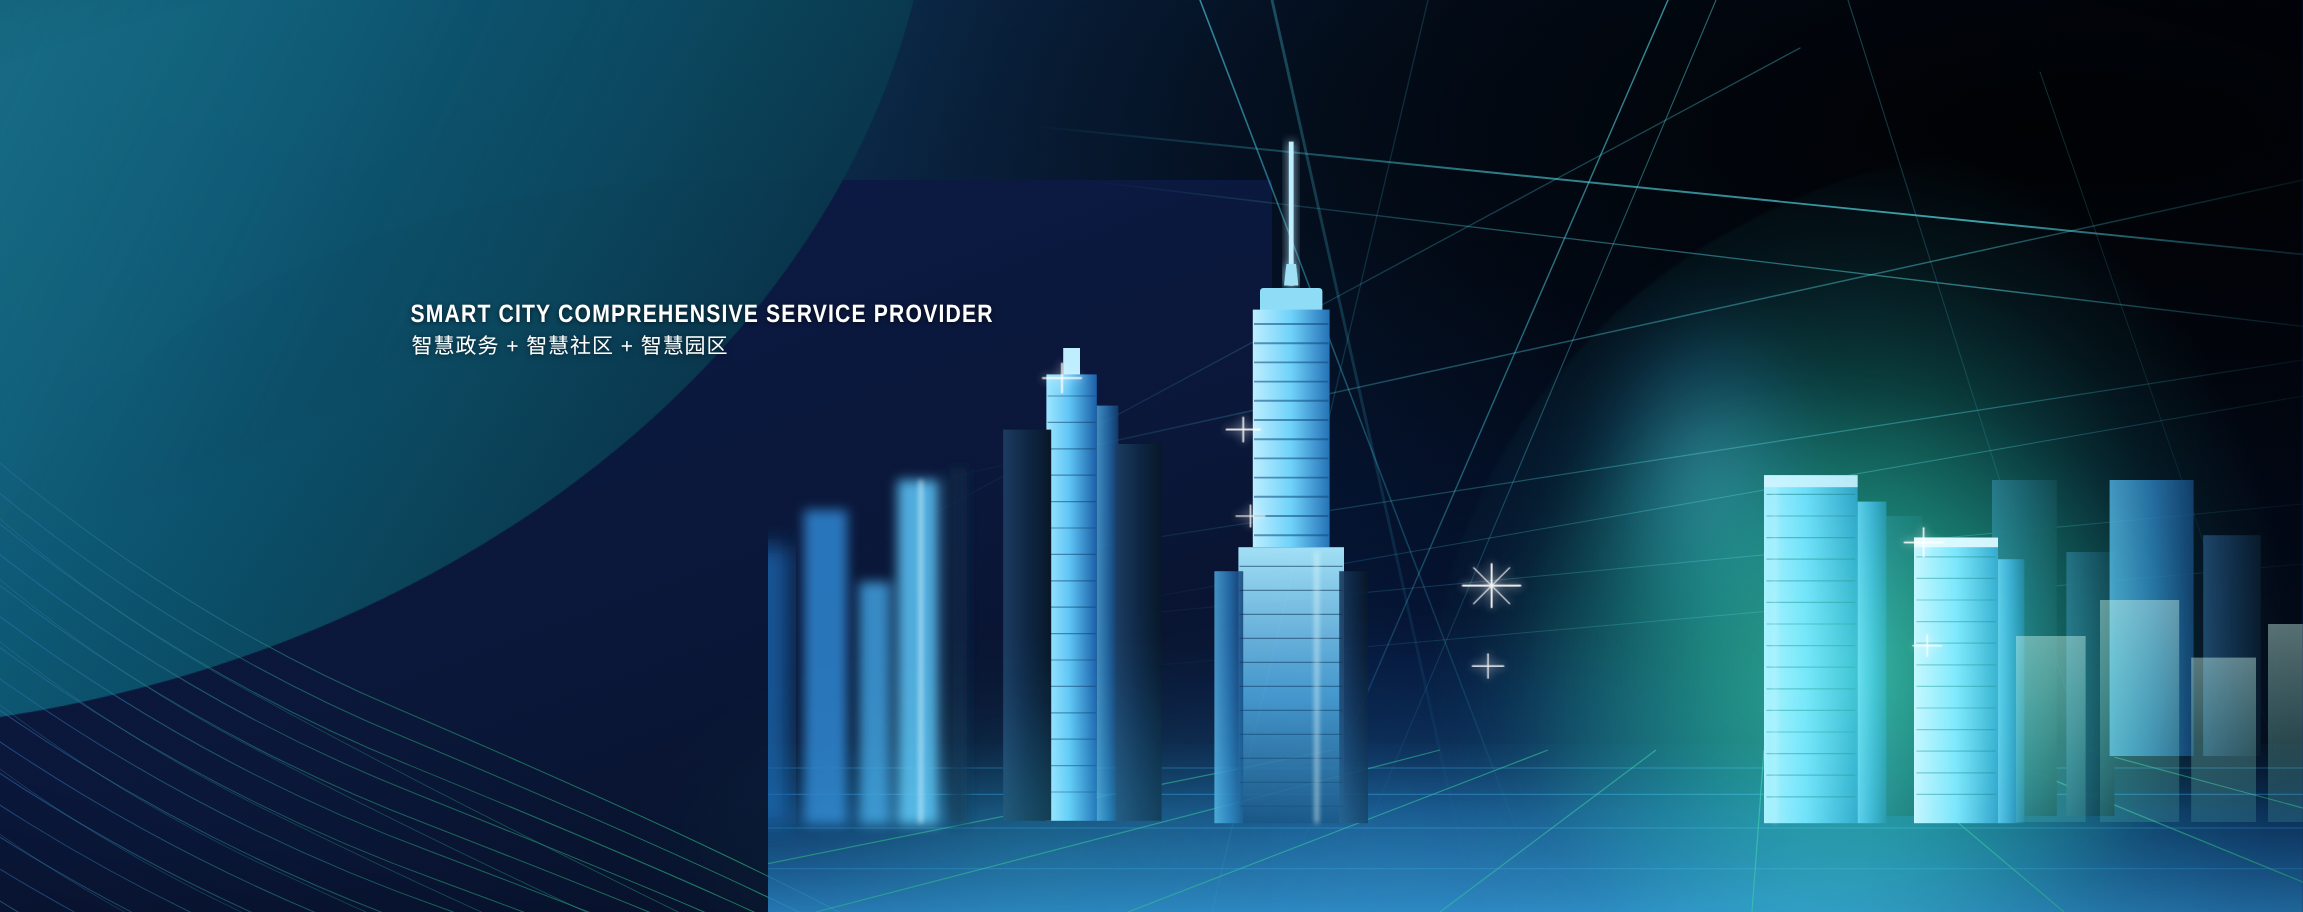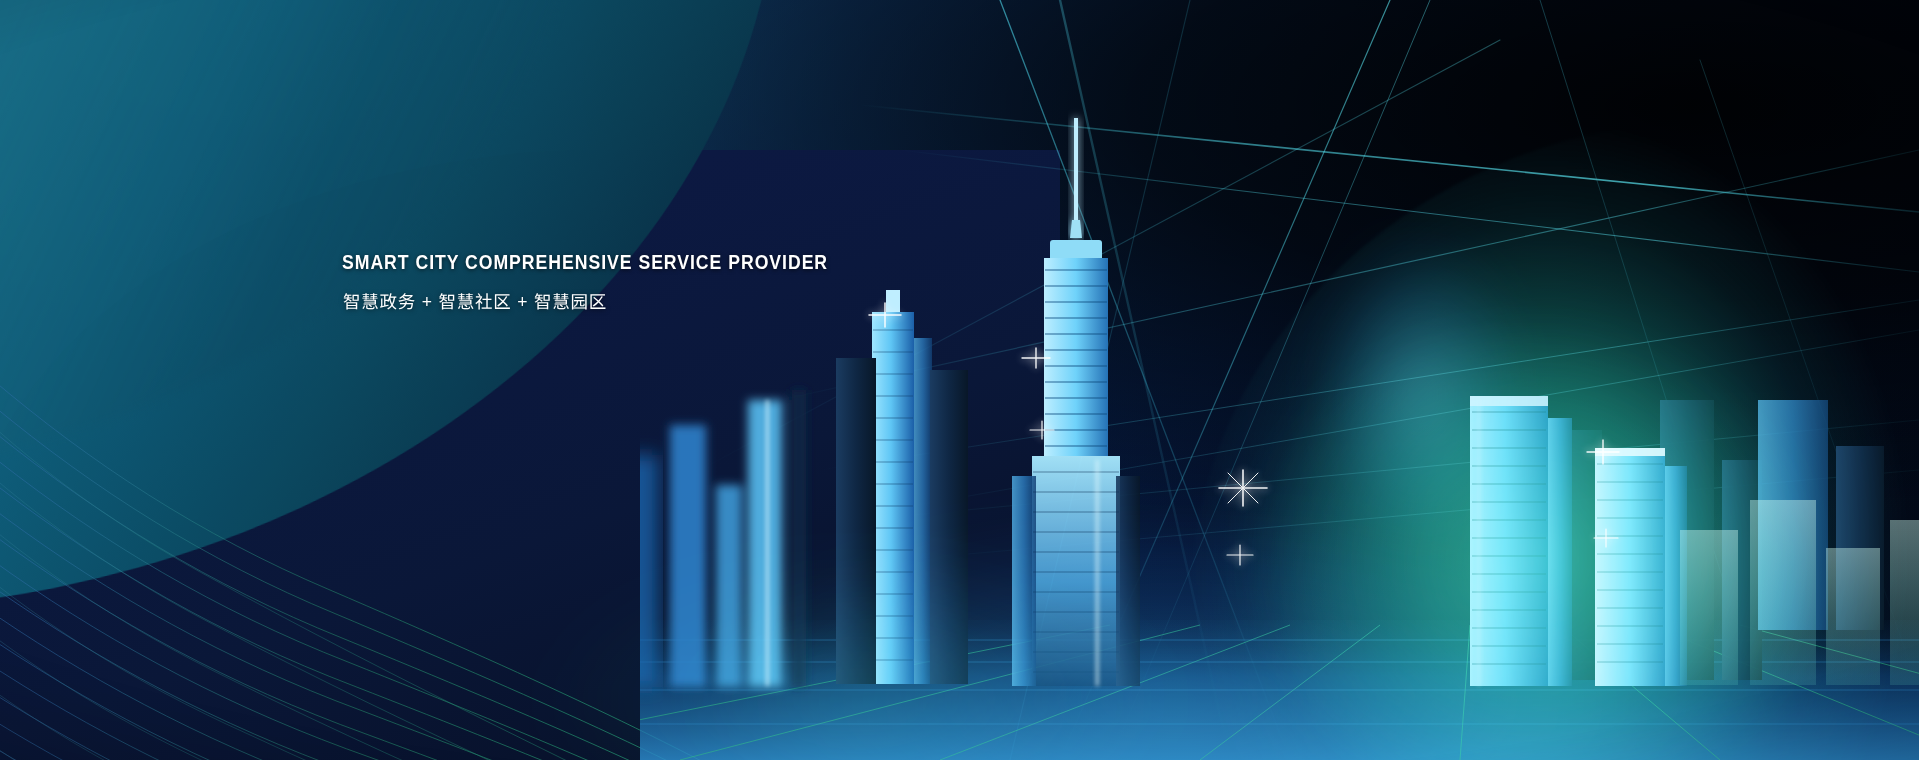--- a/index.html
+++ b/index.html
@@ -150,21 +150,21 @@
     line-height:1.12;
     white-space:nowrap;
     background:linear-gradient(96deg,#2ff09f 0%,#2ce89a 16%,#26d491 34%,#1fba80 54%,#1a9d6c 74%,#17could 0%,#14794f 100%);
     background:linear-gradient(96deg,#32f2a2 0%,#2de89b 15%,#27d692 33%,#20bd83 53%,#1aa070 73%,#157c55 100%);
     -webkit-background-clip:text;
     background-clip:text;
     color:transparent;
     filter:drop-shadow(0 2px 10px rgba(0,0,0,.5));
   }
   .subline{
-    margin:14px 0 0 1px;
+    margin:0 0 0 1px;
     font-size:17.5px;
     font-weight:400;
     letter-spacing:.045em;
     color:#ffffff;
     white-space:nowrap;
     text-shadow:0 1px 5px rgba(0,0,0,.6);
   }
 </style>
 </head>
 <body>

